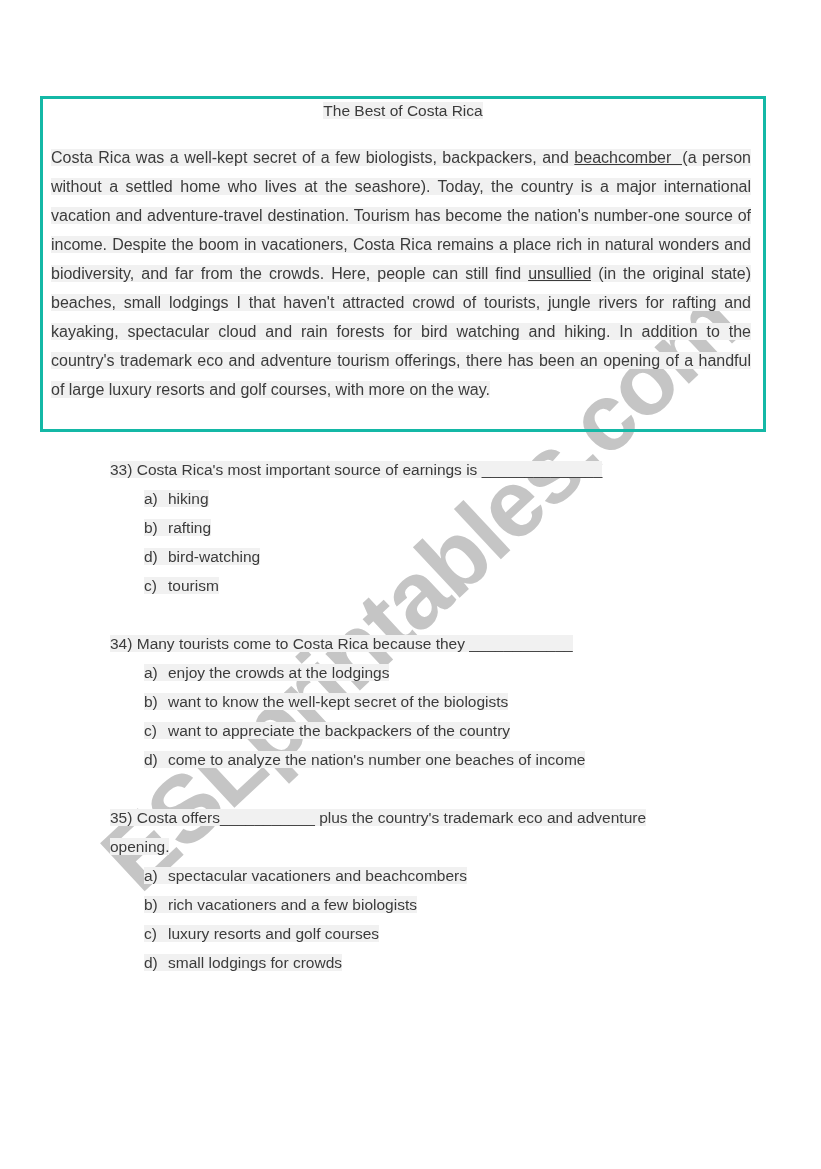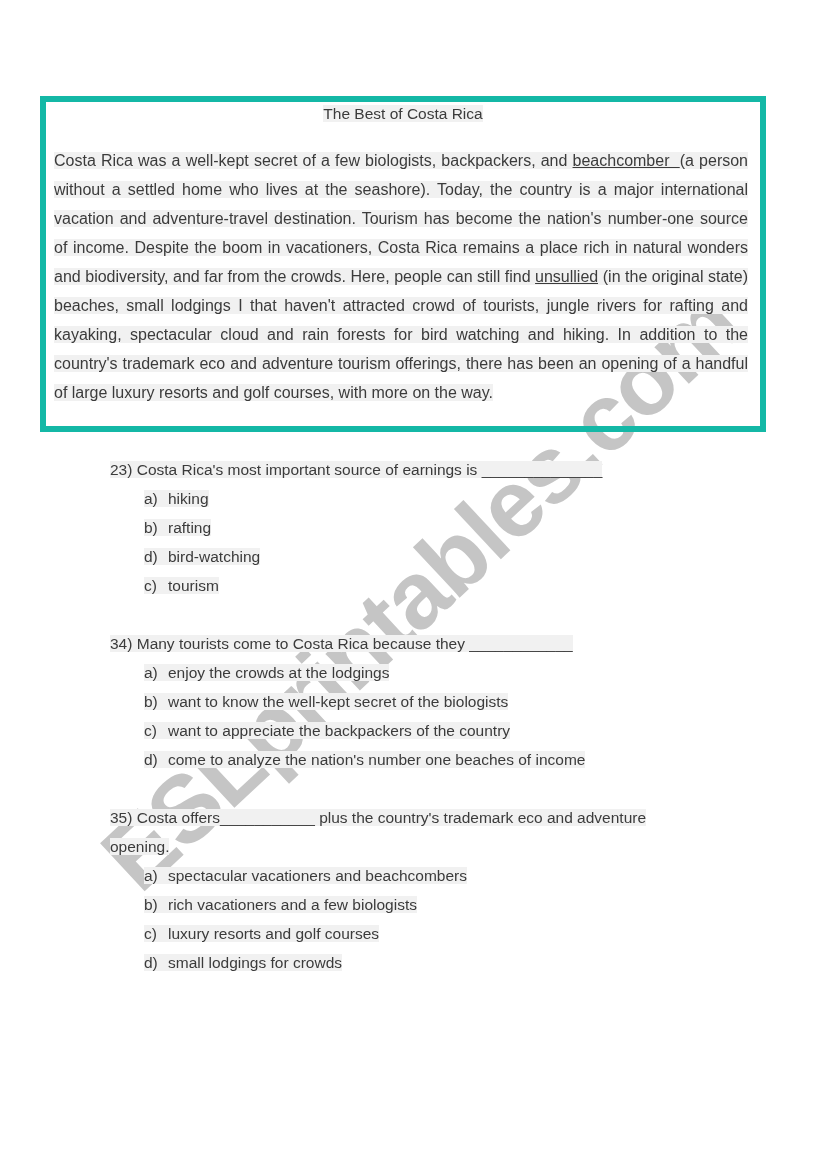--- a/index.html
+++ b/index.html
@@ -33,21 +33,21 @@
   .band {
     background-color: #f1f1f1;
     box-decoration-break: clone;
     -webkit-box-decoration-break: clone;
   }
 
   .passage-box {
     position: absolute;
     left: 40px; top: 96px;
     width: 726px; height: 336px;
-    border: 6px solid #14b8a6;
+    border: 3px solid #14b8a6;
     box-sizing: border-box;
     padding: 2px 8px 0 8px;
     background: transparent;
   }
   .passage-title {
     text-align: center;
     font-size: 15.5px;
     line-height: 20px;
   }
   .passage-text {
@@ -84,21 +84,21 @@
   <div class="content">
 
     <div class="passage-box">
       <div class="passage-title"><span class="band">The Best of Costa Rica</span></div>
       <p class="passage-text"><span class="band">Costa Rica was a well-kept secret of a few biologists, backpackers, and </span><span class="band u">beachcomber&nbsp;&nbsp;</span><span class="band">(a person without a settled home who lives at the seashore). Today, the country is a major international vacation and adventure-travel destination. Tourism has become the nation's number-one source of income. Despite the boom in vacationers, Costa Rica remains a place rich in natural wonders and biodiversity, and far from the crowds. Here, people can still find </span><span class="band u">unsullied</span><span class="band"> (in the original state) beaches, small lodgings I that haven't attracted crowd of tourists, jungle rivers for rafting and kayaking, spectacular cloud and rain forests for bird watching and hiking. In addition to the country's trademark eco and adventure tourism offerings, there has been an opening of a handful of large luxury resorts and golf courses, with more on the way.</span></p>
     </div>
 
     <div class="questions">
 
       <div class="question">
-        <div class="q-line"><span class="band"><span class="q-num">23)</span> <span class="q-text">Costa Rica's most important source of earnings is ______________</span></span></div>
+        <div class="q-line"><span class="band"><span class="q-num">33)</span> <span class="q-text">Costa Rica's most important source of earnings is ______________</span></span></div>
         <div class="options">
           <div class="opt"><span class="band"><span class="opt-letter">a)</span><span class="opt-text">hiking</span></span></div>
           <div class="opt"><span class="band"><span class="opt-letter">b)</span><span class="opt-text">rafting</span></span></div>
           <div class="opt"><span class="band"><span class="opt-letter">d)</span><span class="opt-text">bird-watching</span></span></div>
           <div class="opt"><span class="band"><span class="opt-letter">c)</span><span class="opt-text">tourism</span></span></div>
         </div>
       </div>
 
       <div class="question">
         <div class="q-line"><span class="band"><span class="q-num">34)</span> <span class="q-text">Many tourists come to Costa Rica because they ____________</span></span></div>

